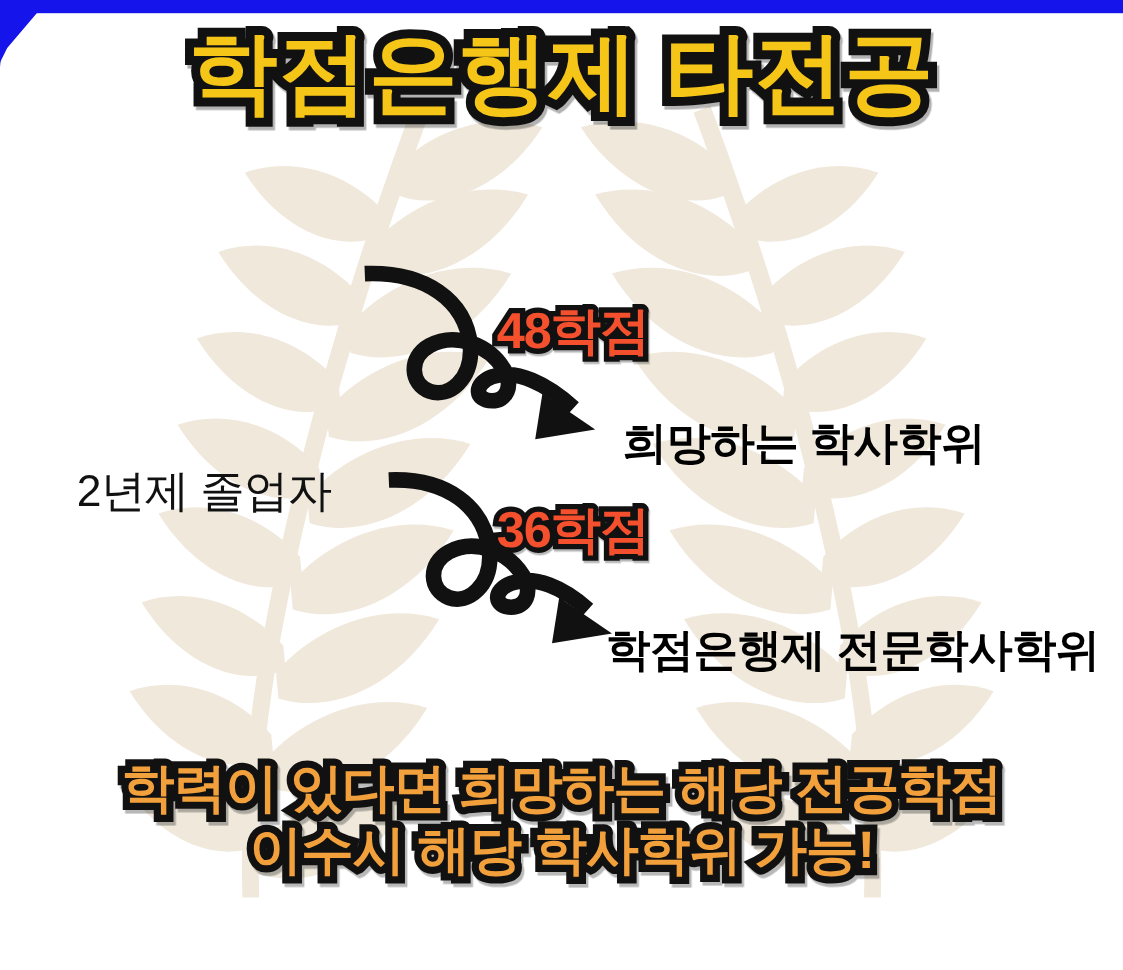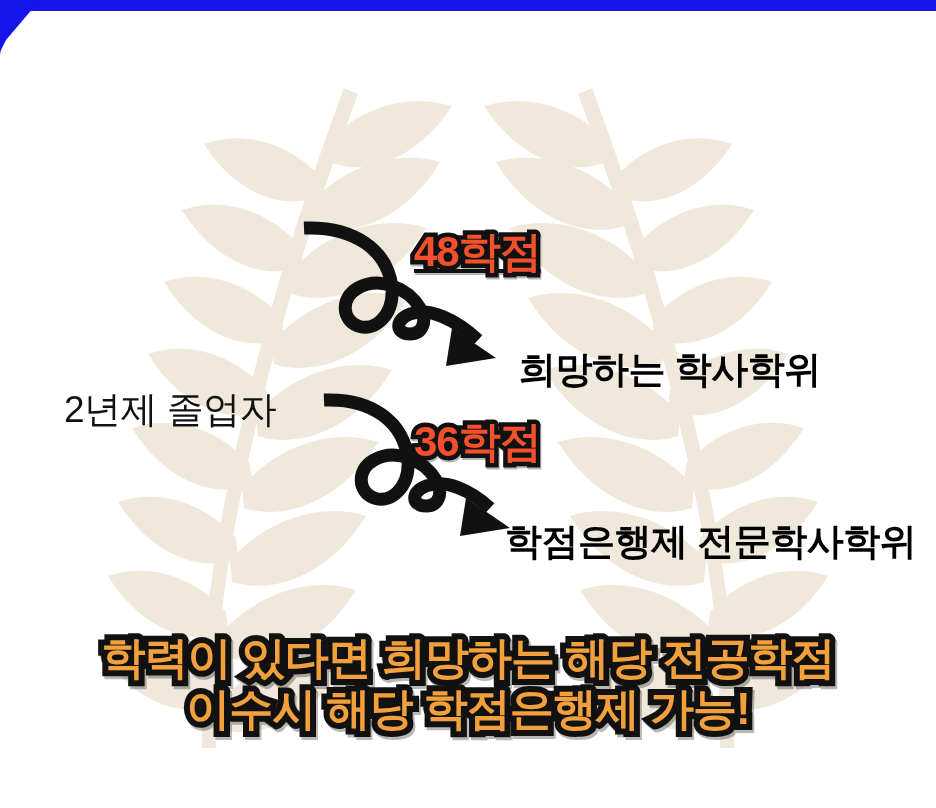--- a/index.html
+++ b/index.html
@@ -101,21 +101,21 @@
     position: absolute;
     font-size: 42px;
     font-weight: 700;
     color: var(--credit-fill, #f4502e);
     -webkit-text-stroke: 9px var(--outline, #111111);
     paint-order: stroke fill;
     white-space: nowrap;
     letter-spacing: -1px;
     filter: drop-shadow(1px 2px 0 rgba(0,0,0,0.28));
   }
-  .credit-1 { left: 414px; top: 224px; text-decoration: underline; }
+  .credit-1 { left: 414px; top: 248px; }
   .credit-2 { left: 414px; top: 414px; }
 
   .arrow { position: absolute; z-index: 2; }
   .arrow-1 { left: 296px; top: 216px; }
   .arrow-2 { left: 318px; top: 390px; }
 
   
   .slogan {
     position: absolute;
     left: 0;
@@ -204,20 +204,23 @@
       </g>
     </g>
   </svg>
 
   <div class="top-bar"></div>
   <svg class="corner-wedge" viewBox="0 0 64 64" aria-hidden="true">
     <path d="M0,0 L64,0 L64,6 L14,6 Q8,6 4,11 L0,56 Z" fill="#1414eb"></path>
     <path d="M0,0 L40,0 L6,40 L0,52 Z" fill="#1414eb"></path>
   </svg>
 
+  <div class="title-wrap">
+    <span class="title">학점은행제 타전공</span>
+  </div>
 
   <div class="diagram">
 
 
     <svg class="arrow arrow-1" width="230" height="160" viewBox="0 0 230 160" aria-hidden="true">
       <path d="M8,12
                C 58,10 92,34 96,72
                C 98,100 78,116 62,110
                C 46,104 44,82 62,72
                C 84,60 112,72 124,92
@@ -243,16 +246,16 @@
                C 128,89 152,100 172,118" fill="none" stroke="#111111" stroke-width="13" stroke-linecap="butt" stroke-linejoin="round"></path>
       <path d="M192,138 L148,108 L142,146 Z" fill="#111111"></path>
     </svg>
 
     <span class="credit credit-2">36학점</span>
     <span class="dst-label dst-2">학점은행제 전문학사학위</span>
   </div>
 
   <div class="slogan">
     <span class="slogan-line">학력이 있다면 희망하는 해당 전공학점</span>
-    <span class="slogan-line">이수시 해당 학점은행제 가능!</span>
+    <span class="slogan-line">이수시 해당 학사학위 가능!</span>
   </div>
 
 </div>
 
 </body></html>

